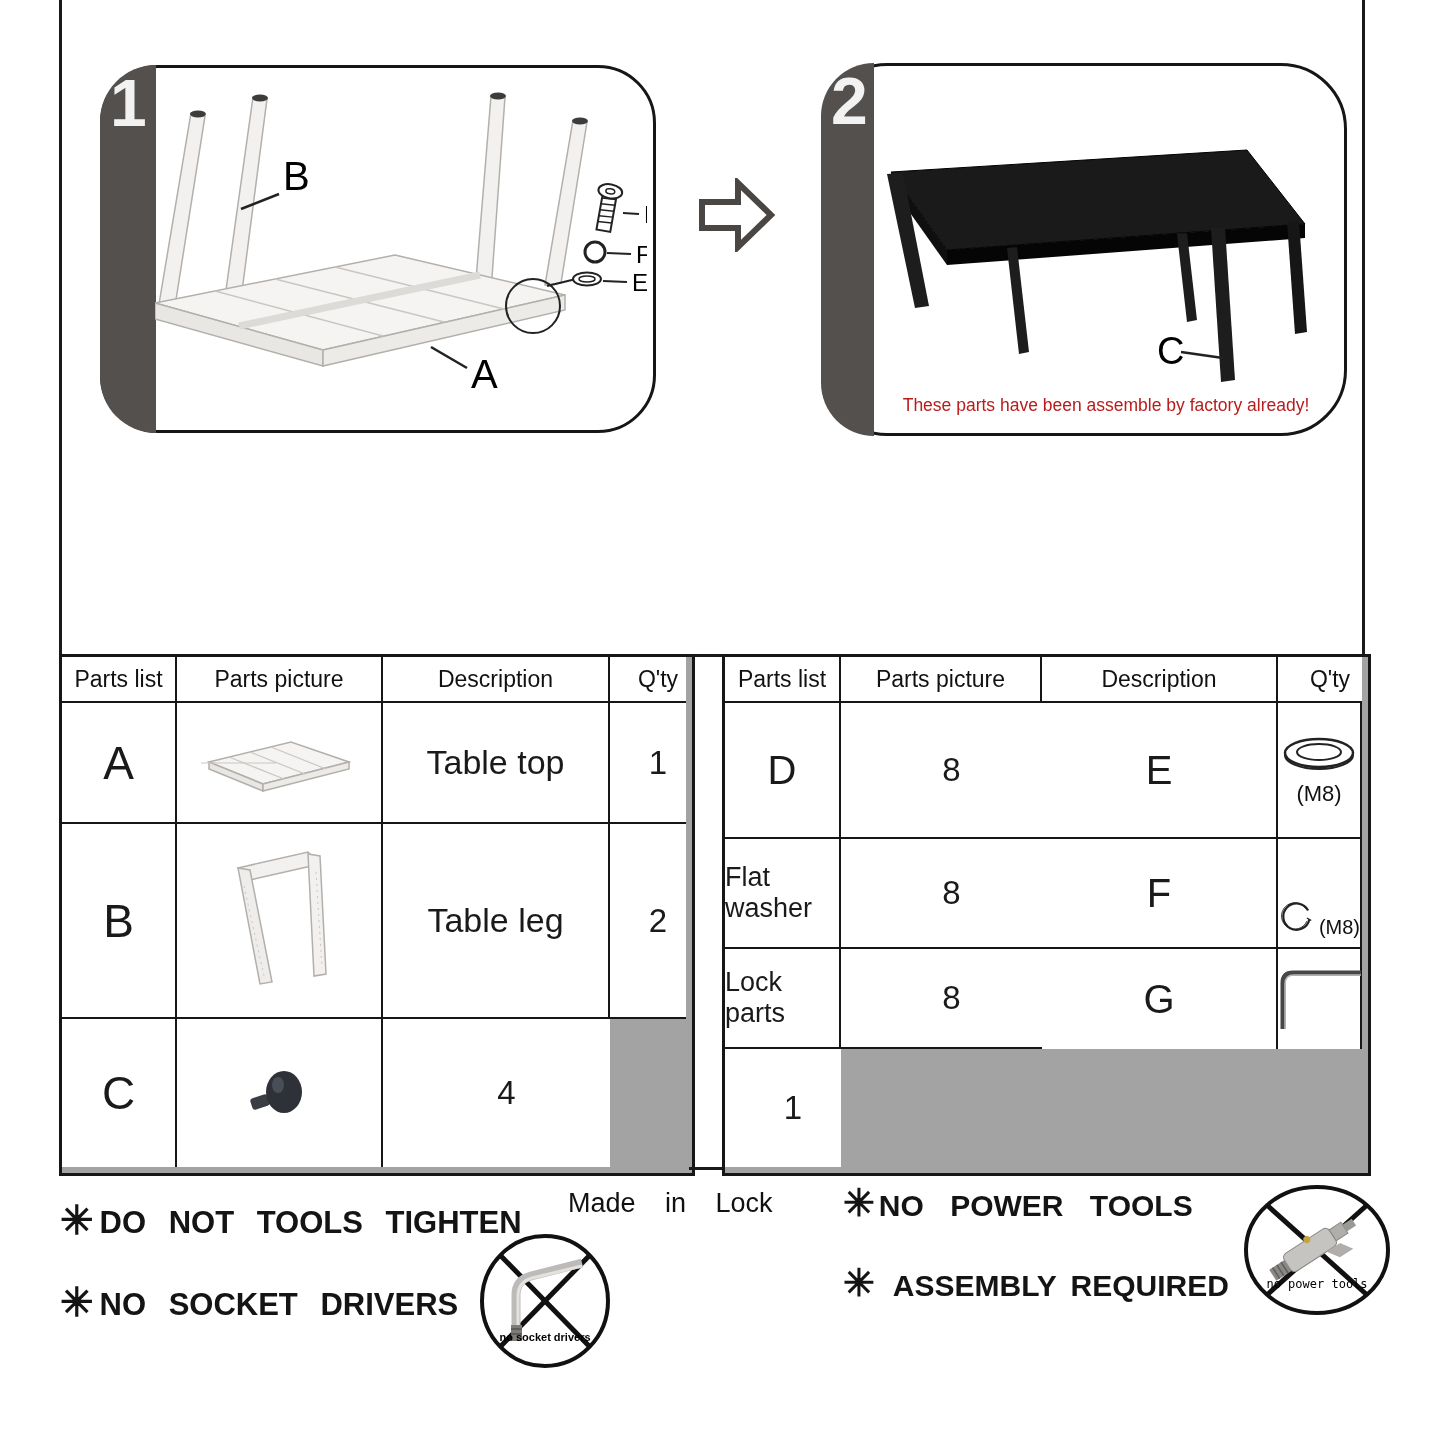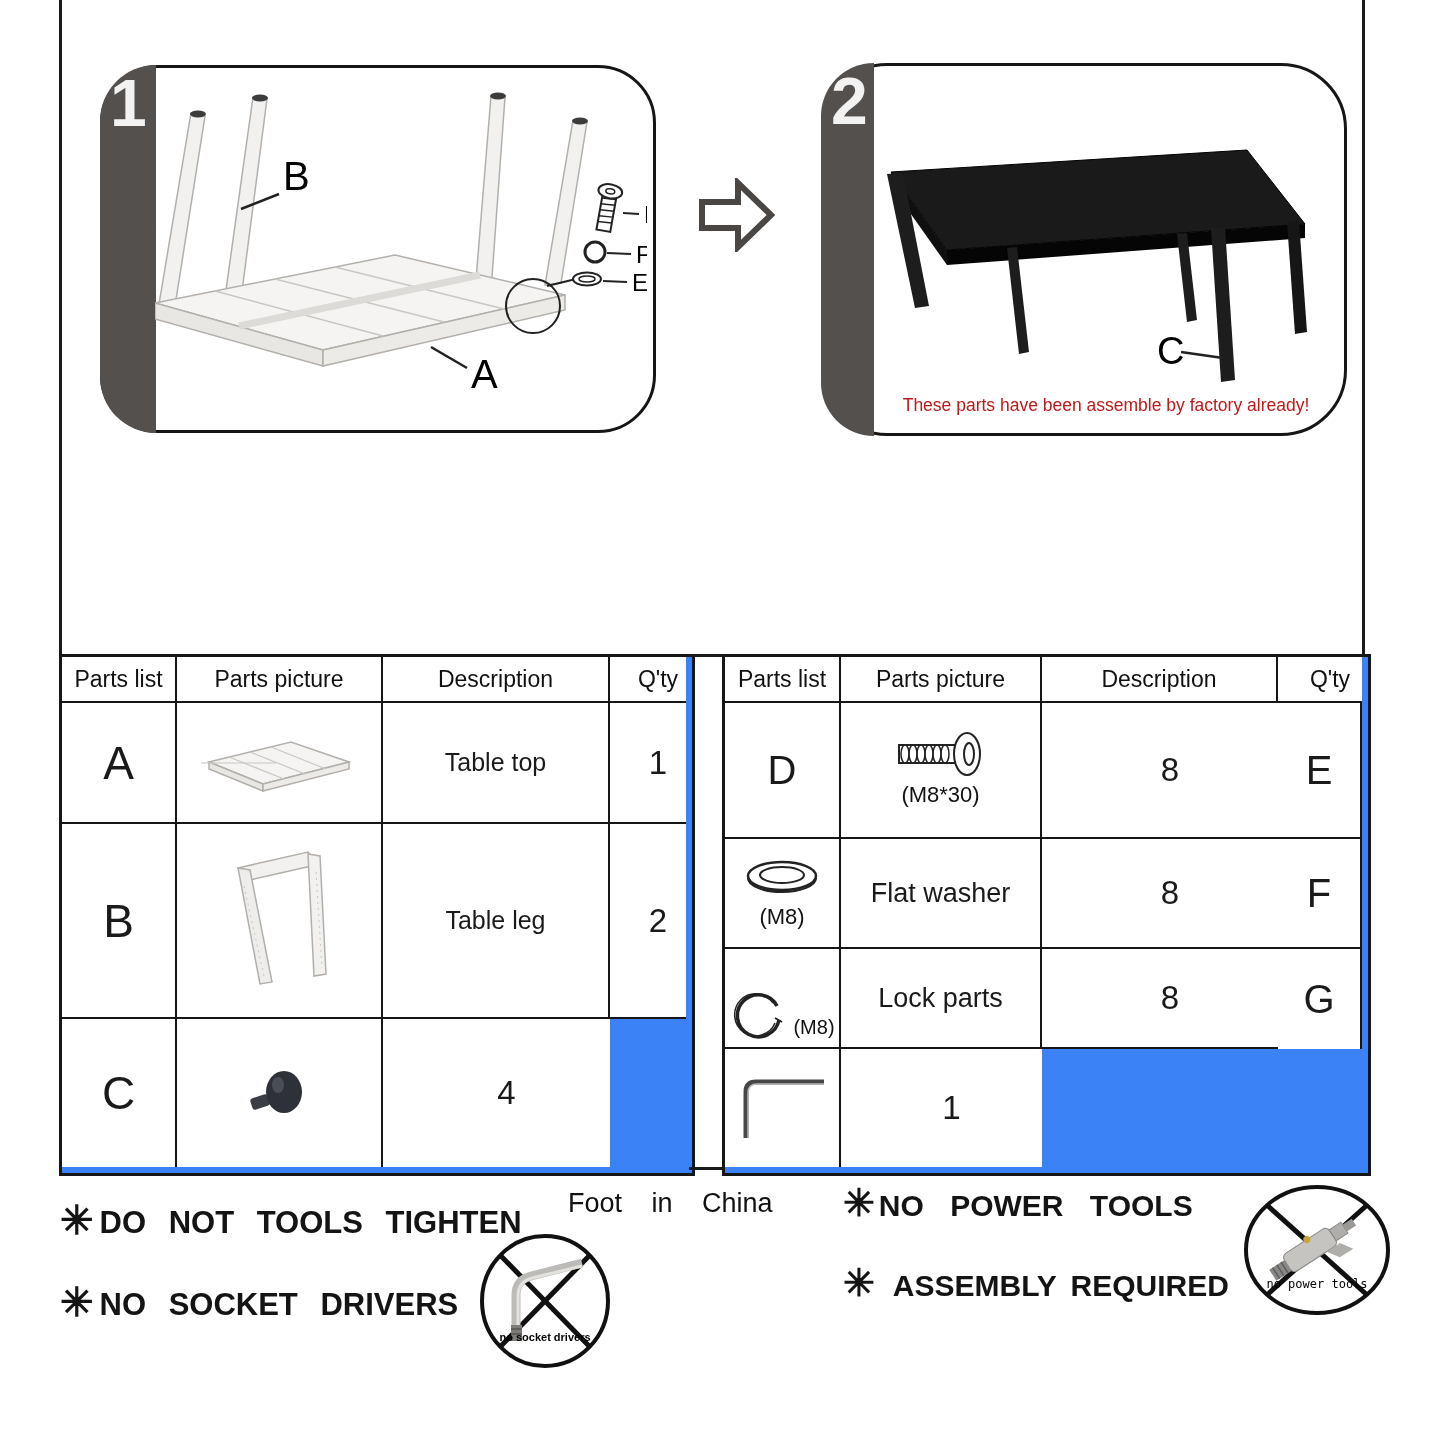--- a/index.html
+++ b/index.html
@@ -14,36 +14,36 @@
   .panel-1{left:100px;top:65px;width:550px;height:362px;border-radius:58px;}
   .panel-2{left:821px;top:63px;width:520px;height:367px;border-radius:66px;}
   .band{position:absolute;left:-3px;top:-3px;bottom:-3px;background:#54504d;}
   .panel-1 .band{width:56px;border-radius:58px 0 0 58px;}
   .panel-2 .band{width:53px;border-radius:66px 0 0 66px;}
   .step-num{position:absolute;left:10px;top:2px;font-size:66px;font-weight:bold;color:#f2f2f2;line-height:1.1;}
   .panel-caption{position:absolute;left:52px;right:8px;top:329px;text-align:center;
                  font-size:17.5px;color:#b91c1c;}
 
   
-  .ptable{position:absolute;display:grid;border:3px solid #161616;background:#3b82f6;}
+  .ptable{position:absolute;display:grid;border:3px solid #161616;background:#a3a3a3;}
   .ptable-left{left:59px;top:654px;width:630px;height:516px;
       grid-template-columns:115px 206px 227px 76px;
       grid-template-rows:46px 121px 195px 148px;}
   .ptable-right{left:722px;top:654px;width:643px;height:516px;
       grid-template-columns:116px 201px 236px 84px;
       grid-template-rows:46px 136px 110px 100px 118px;}
   .cell{border-right:2px solid #161616;border-bottom:2px solid #161616;
         display:flex;align-items:center;justify-content:center;box-sizing:border-box;
         position:relative;background:#fff;}
   .cell.last-col{border-right:none;padding-left:20px;}
   .cell.last-row{border-bottom:none;}
   .hcell{font-size:23px;color:#111;}
   .idcell{font-size:46px;}
   .ptable-right .idcell{font-size:40px;}
-  .desccell{font-size:25px;}
+  .desccell{font-size:34px;}
   .ptable-right .desccell{font-size:27px;}
   .qtycell{font-size:33px;}
   .piccell{flex-direction:column;gap:4px;}
   .pic-note{font-size:22px;color:#111;}
   .pic-inline{flex-direction:row;gap:2px;align-items:flex-end;}
   .pic-inline .pic-note{padding-bottom:8px;font-size:20px;}
 
   
   .warn{position:absolute;display:flex;align-items:flex-start;font-weight:bold;color:#141414;}
   .ast{font-weight:bold;color:#141414;}
@@ -191,34 +191,20 @@
   <div class="hline" style="left:689px;top:654px;width:33px;"></div>
   <div class="hline" style="left:689px;top:1167px;width:33px;"></div>
 
   <div class="ptable ptable-right">
     <div class="cell hcell">Parts list</div>
     <div class="cell hcell">Parts picture</div>
     <div class="cell hcell">Description</div>
     <div class="cell hcell last-col">Q'ty</div>
 
     <div class="cell idcell">D</div>
-    <div class="cell piccell">
-      <svg width="96" height="46" viewBox="0 0 96 46">
-        <rect x="6" y="13" width="56" height="18" fill="#fff" stroke="#222" stroke-width="2"></rect>
-        <ellipse cx="12" cy="22" rx="4" ry="9" fill="#fff" stroke="#222" stroke-width="1.5"></ellipse>
-        <ellipse cx="20" cy="22" rx="4" ry="9" fill="none" stroke="#222" stroke-width="1.5"></ellipse>
-        <ellipse cx="28" cy="22" rx="4" ry="9" fill="none" stroke="#222" stroke-width="1.5"></ellipse>
-        <ellipse cx="36" cy="22" rx="4" ry="9" fill="none" stroke="#222" stroke-width="1.5"></ellipse>
-        <ellipse cx="44" cy="22" rx="4" ry="9" fill="none" stroke="#222" stroke-width="1.5"></ellipse>
-        <ellipse cx="52" cy="22" rx="4" ry="9" fill="none" stroke="#222" stroke-width="1.5"></ellipse>
-        <ellipse cx="74" cy="22" rx="13" ry="21" fill="#fff" stroke="#222" stroke-width="2"></ellipse>
-        <ellipse cx="76" cy="22" rx="5" ry="11" fill="#fff" stroke="#222" stroke-width="2"></ellipse>
-      </svg>
-      <span class="pic-note">(M8*30)</span>
-    </div>
     <div class="cell qtycell last-col">8</div>
 
     <div class="cell idcell">E</div>
     <div class="cell piccell">
       <svg width="82" height="44" viewBox="0 0 82 44">
         <ellipse cx="41" cy="20" rx="34" ry="14" fill="#fff" stroke="#222" stroke-width="2.5"></ellipse>
         <path d="M7,22 A34,14 0 0 0 75,22" fill="none" stroke="#222" stroke-width="2"></path>
         <ellipse cx="41" cy="19" rx="22" ry="8" fill="#fff" stroke="#222" stroke-width="2"></ellipse>
       </svg>
       <span class="pic-note">(M8)</span>
@@ -242,21 +228,21 @@
     <div class="cell piccell last-row">
       <svg width="96" height="76" viewBox="0 0 96 76">
         <path d="M12,70 L12,24 Q12,14 22,14 L90,14" fill="none" stroke="#474747" stroke-width="5"></path>
         <path d="M14,70 L14,25 Q14,16 23,16 L90,16" fill="none" stroke="#b9b7b4" stroke-width="1.5"></path>
       </svg>
       <span class="pic-note"></span>
     </div>
     <div class="cell qtycell last-col last-row">1</div>
   </div>
 
-  <div class="made-in" style="left:568px;top:1188px;">Foot  in  China</div>
+  <div class="made-in" style="left:568px;top:1188px;">Made  in  Lock</div>
 
   <div class="warn" style="left:60px;top:1200px;">
     <span class="ast" style="font-size:40px;line-height:1;margin-right:6px;">✳</span>
     <span style="font-size:31px;word-spacing:14px;padding-top:5px;">DO  NOT  TOOLS  TIGHTEN</span>
   </div>
 
   <div class="warn" style="left:60px;top:1282px;">
     <span class="ast" style="font-size:40px;line-height:1;margin-right:6px;">✳</span>
     <span style="font-size:31px;word-spacing:14px;padding-top:5px;">NO  SOCKET  DRIVERS</span>
   </div>

